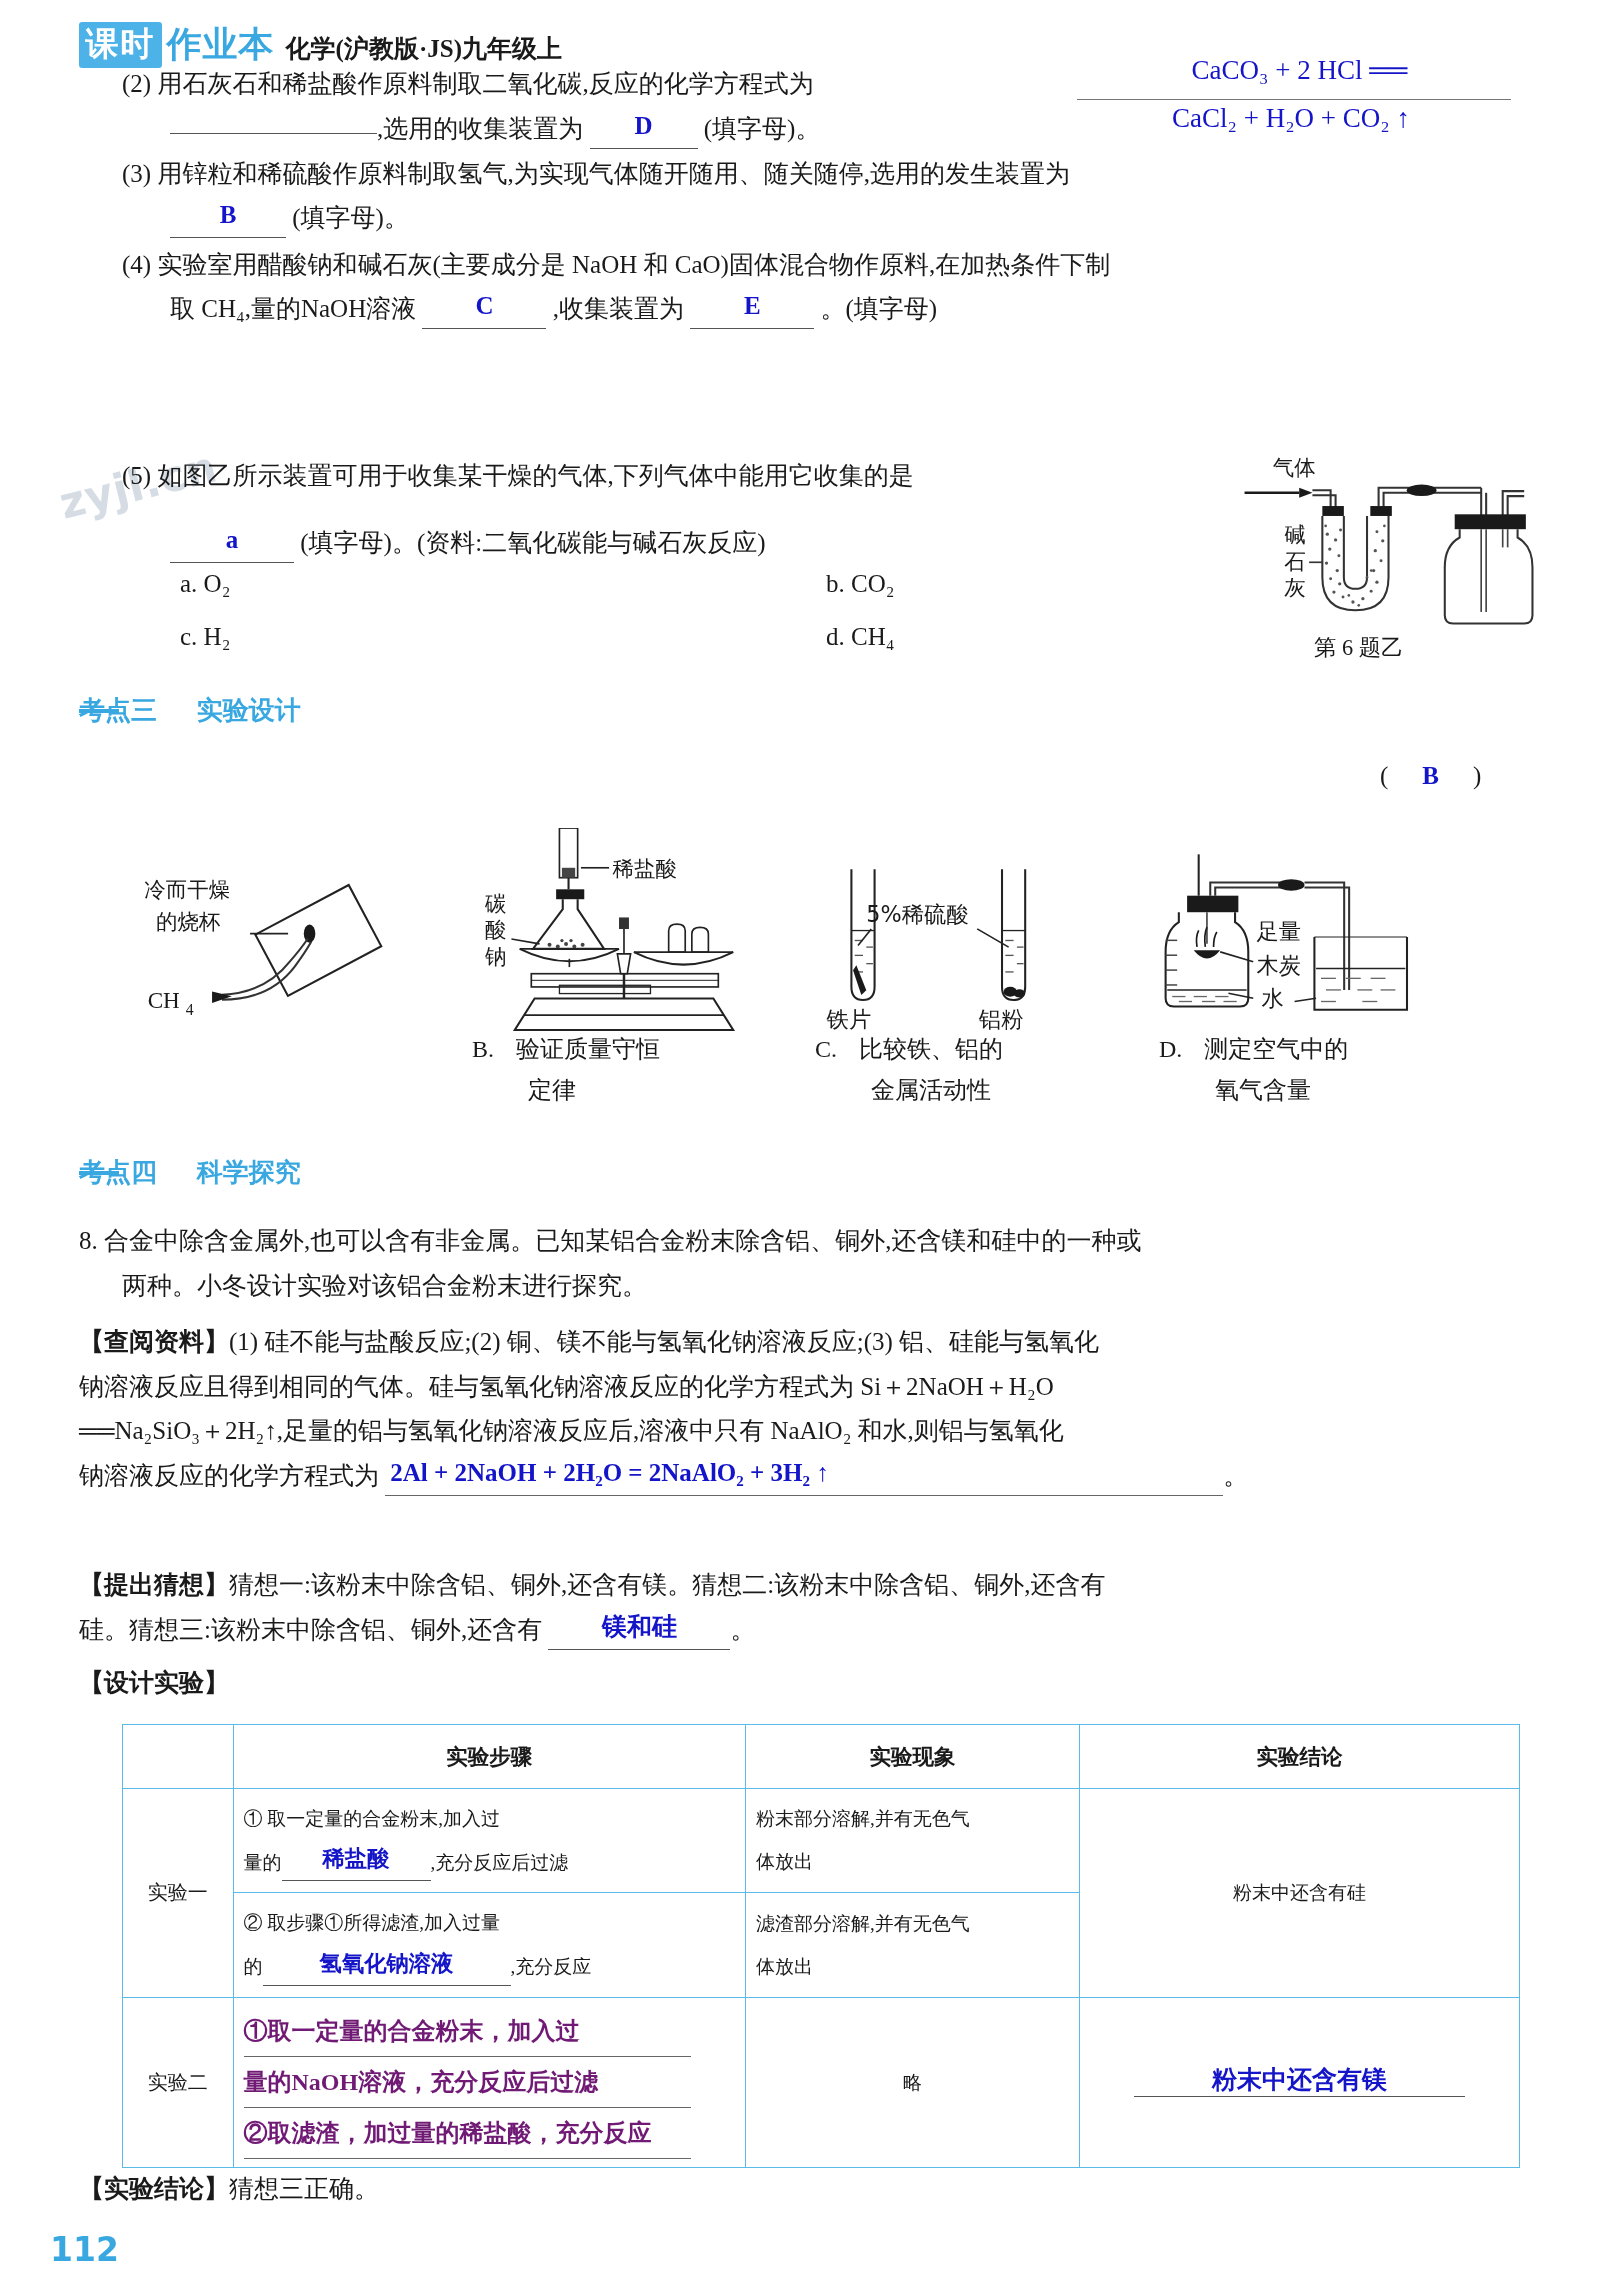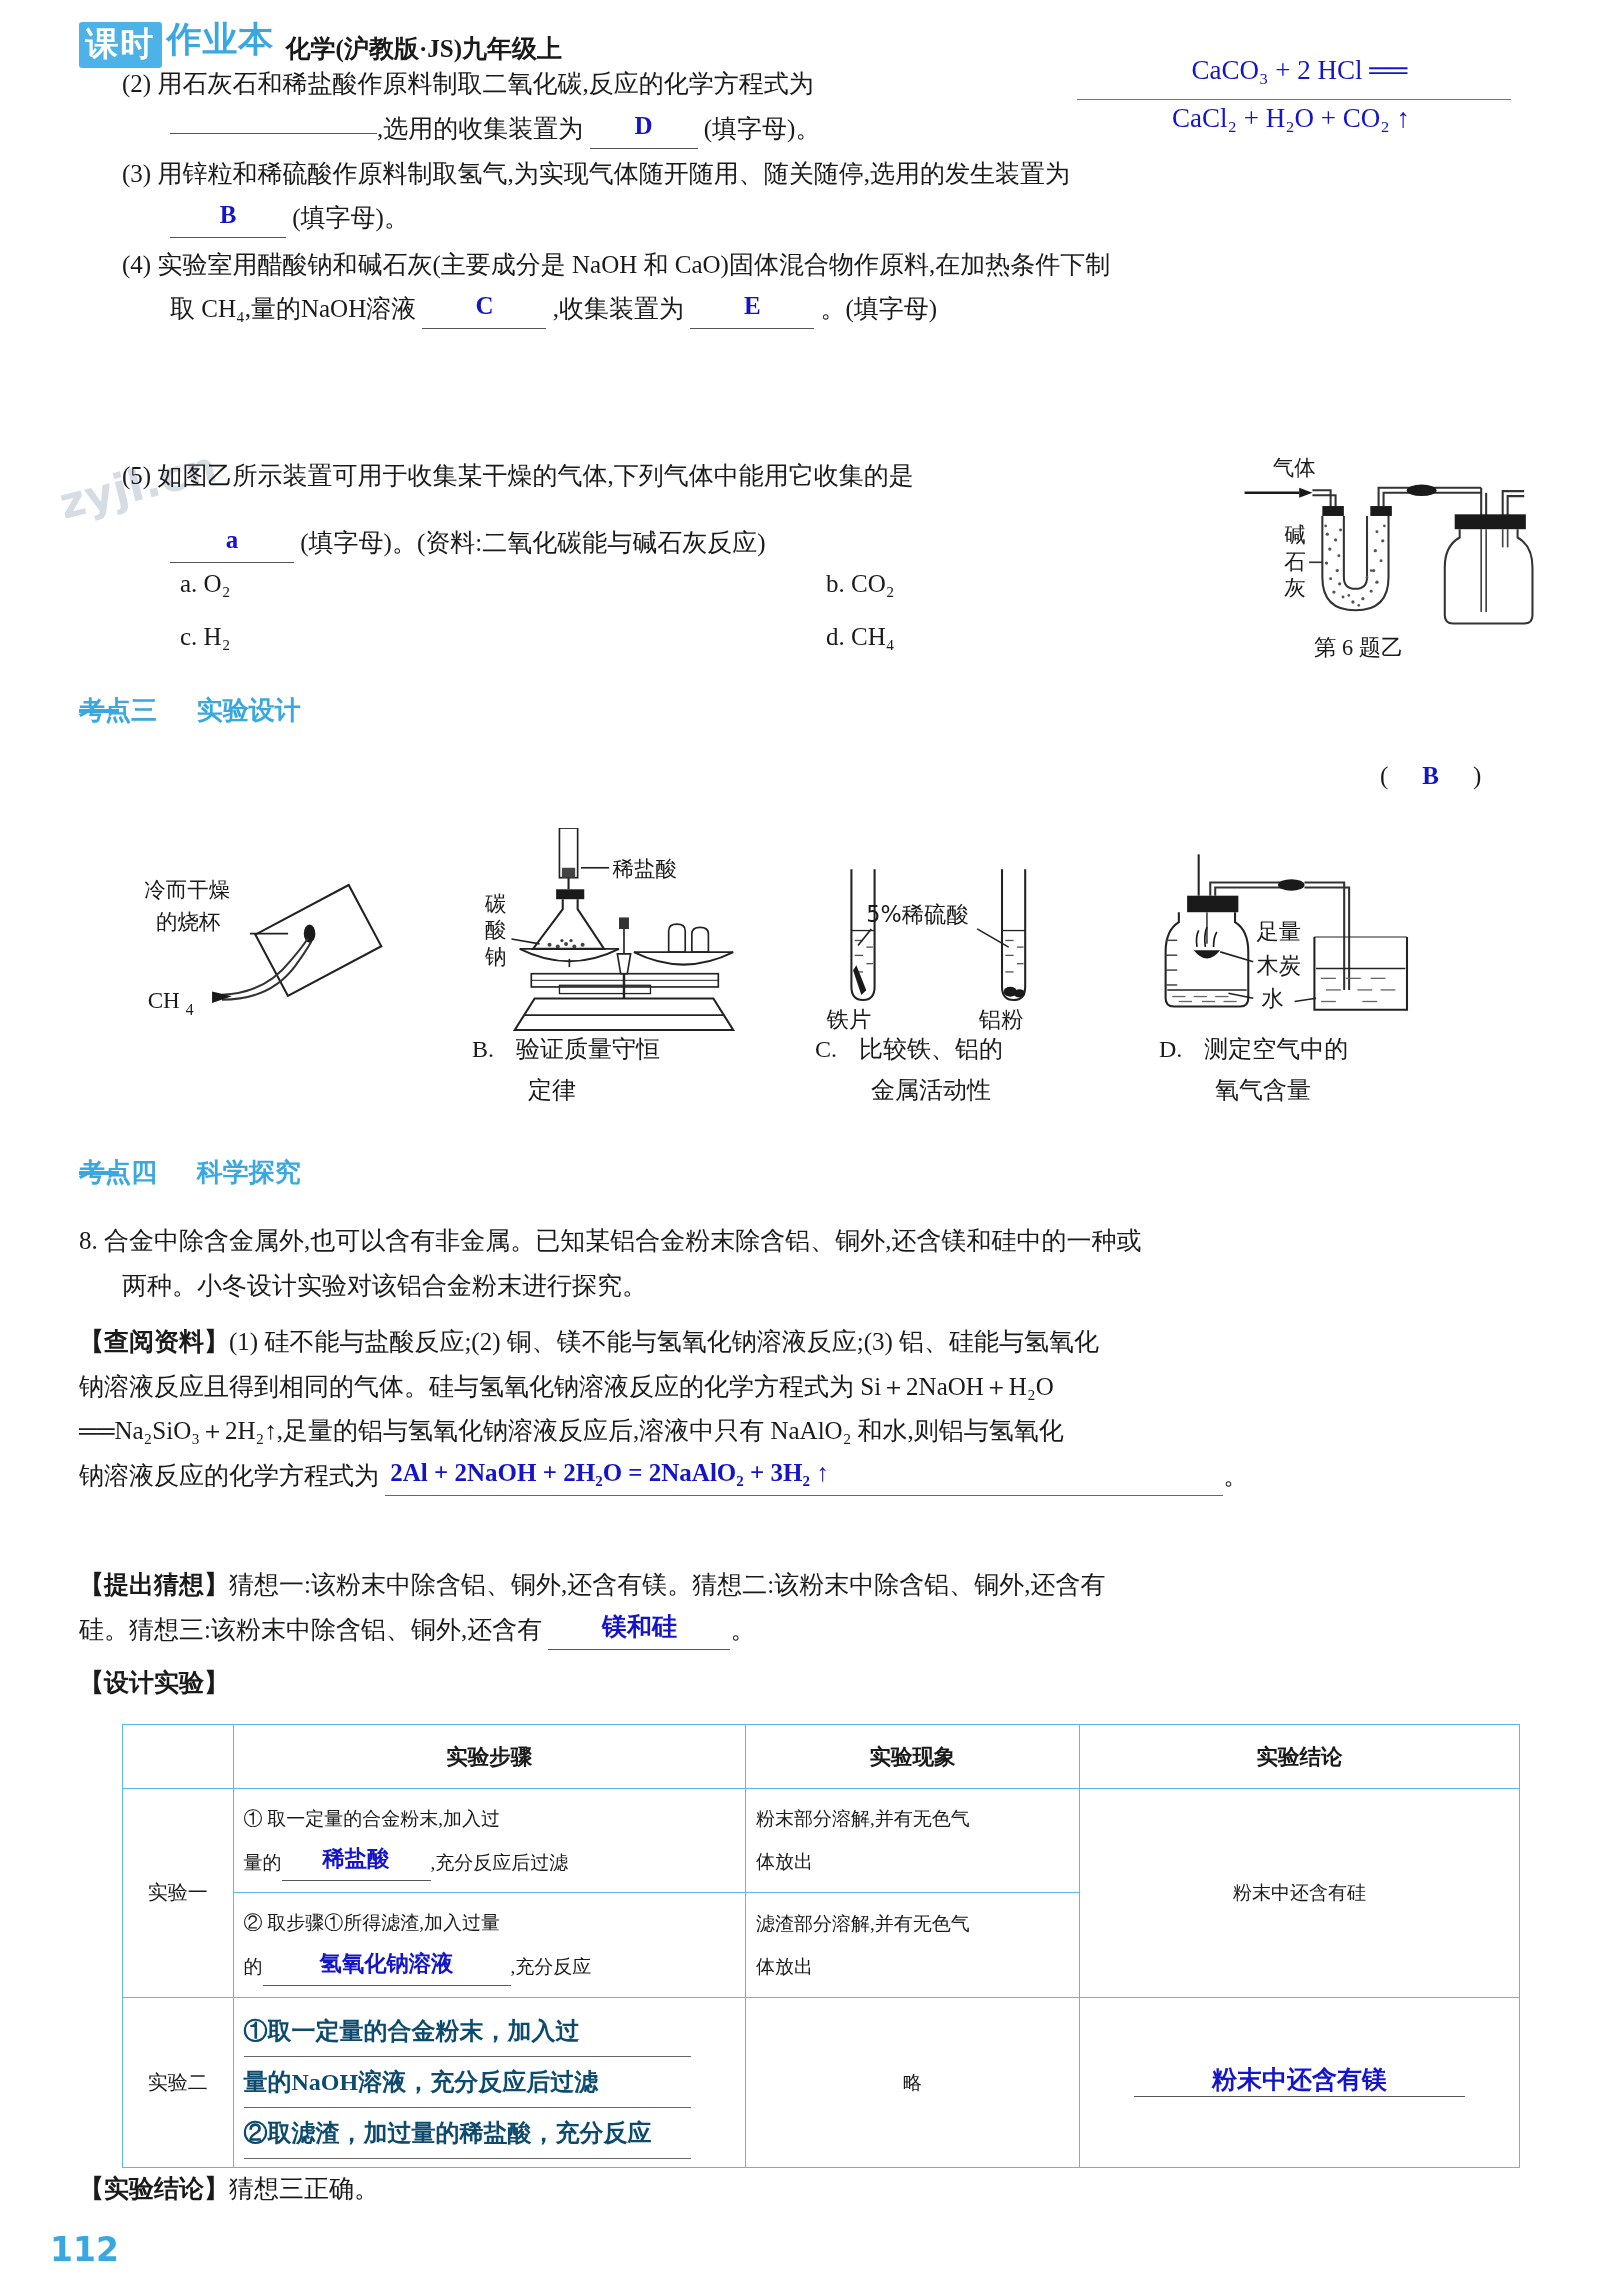--- a/index.html
+++ b/index.html
@@ -23,21 +23,21 @@
   .header {
     position: absolute;
     left: 79px;
     top: 21.5px;
     display: flex;
     align-items: flex-end;
     gap: 11.6px;
   }
   .logo-box {
     display: flex;
-    align-items: flex-start;
+    align-items: center;
     gap: 5px;
   }
   .logo-ks {
     background: #4db2e8;
     color: #fff;
     font-family: "DejaVu Sans", sans-serif;
     font-weight: bold;
     font-size: 33px;
     line-height: 1;
     padding: 5.8px 6.6px 7.4px 6.6px;
@@ -176,21 +176,21 @@
   .ins-fill {
     display: inline-block;
     border-bottom: 1.7px solid #555;
     color: #1414c8;
     font-weight: bold;
     text-align: center;
     position: relative;
     top: -2.5px;
   }
   .hand {
-    color: #0c4a6e;
+    color: #701a75;
     font-weight: bold;
     font-size: 24px;
     line-height: 50px;
   }
   .hand-ul { border-bottom: 1.7px solid #666; display:inline-block; }
 
   
   .pagenum {
     position: absolute;
     left: 50px;

